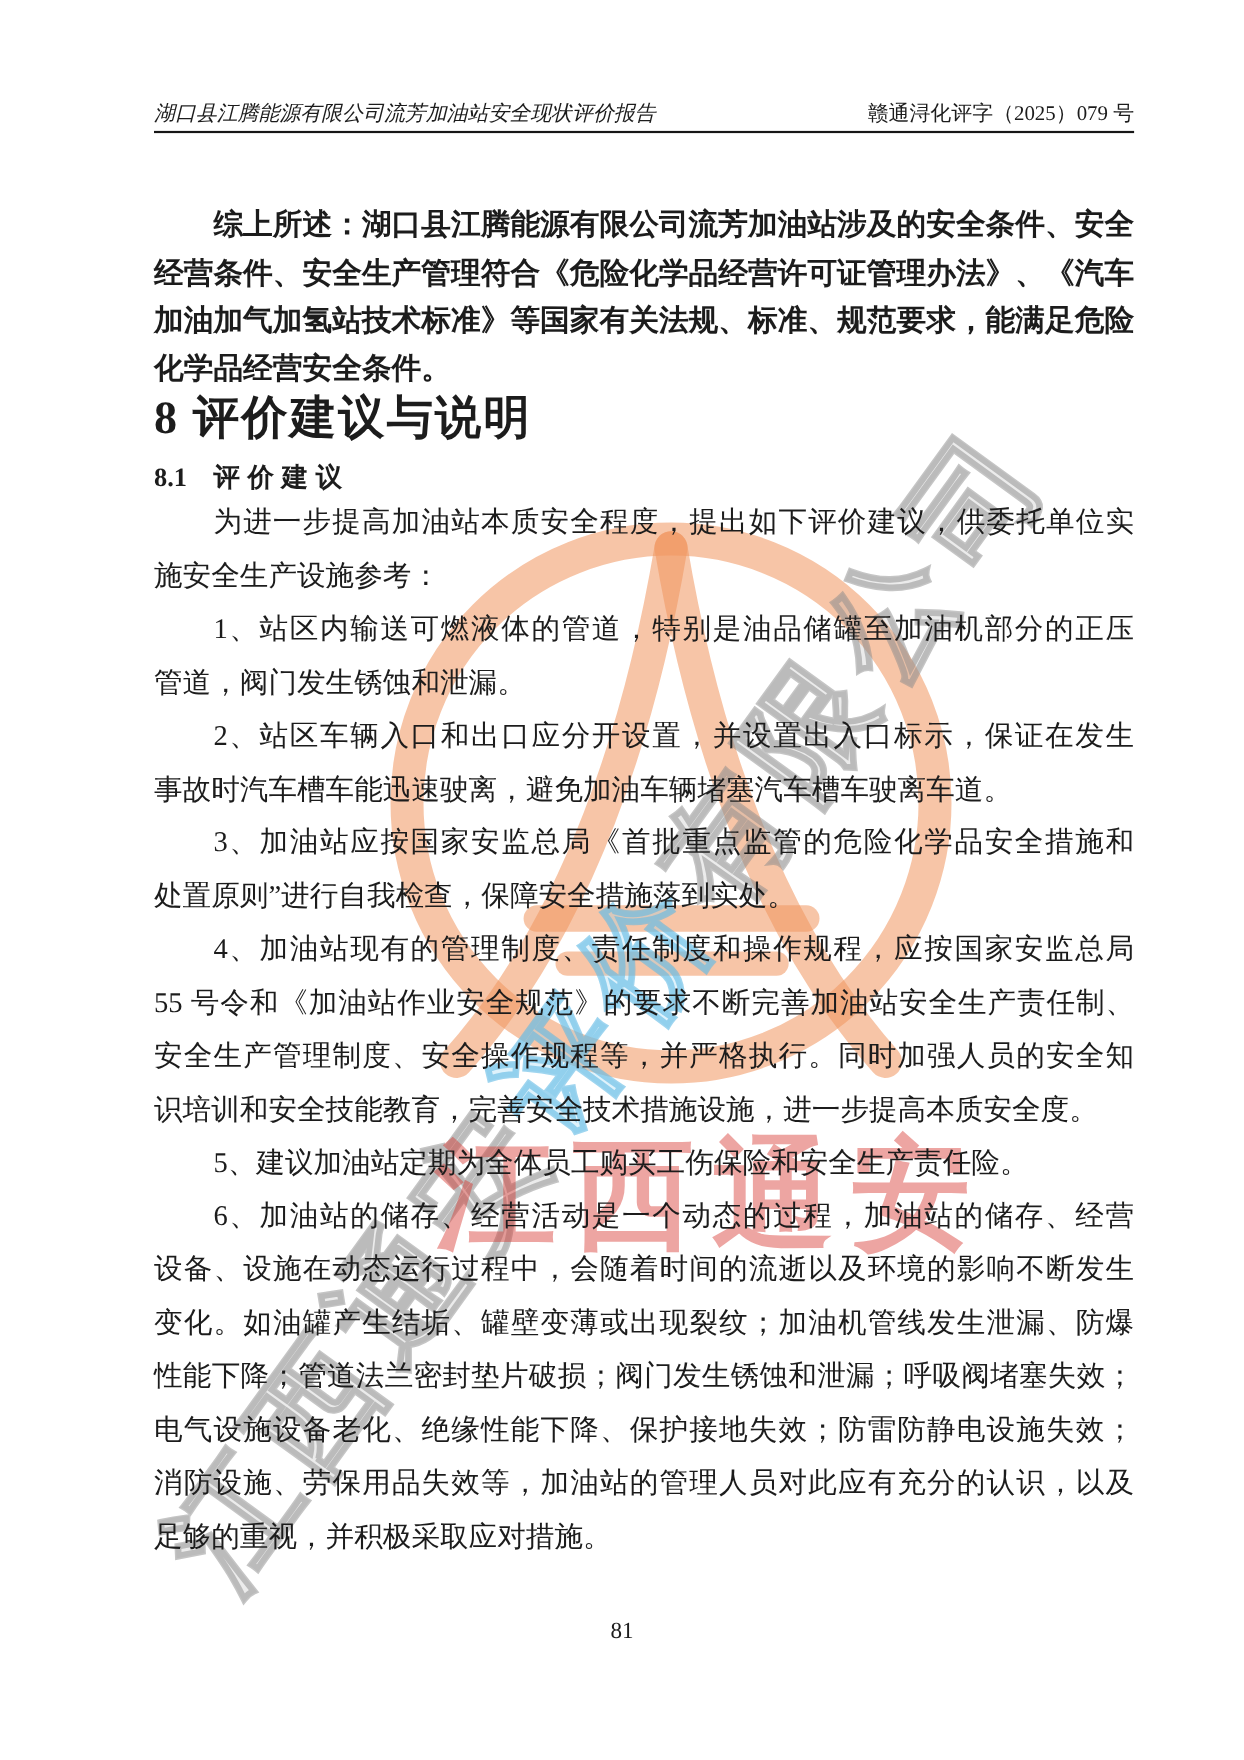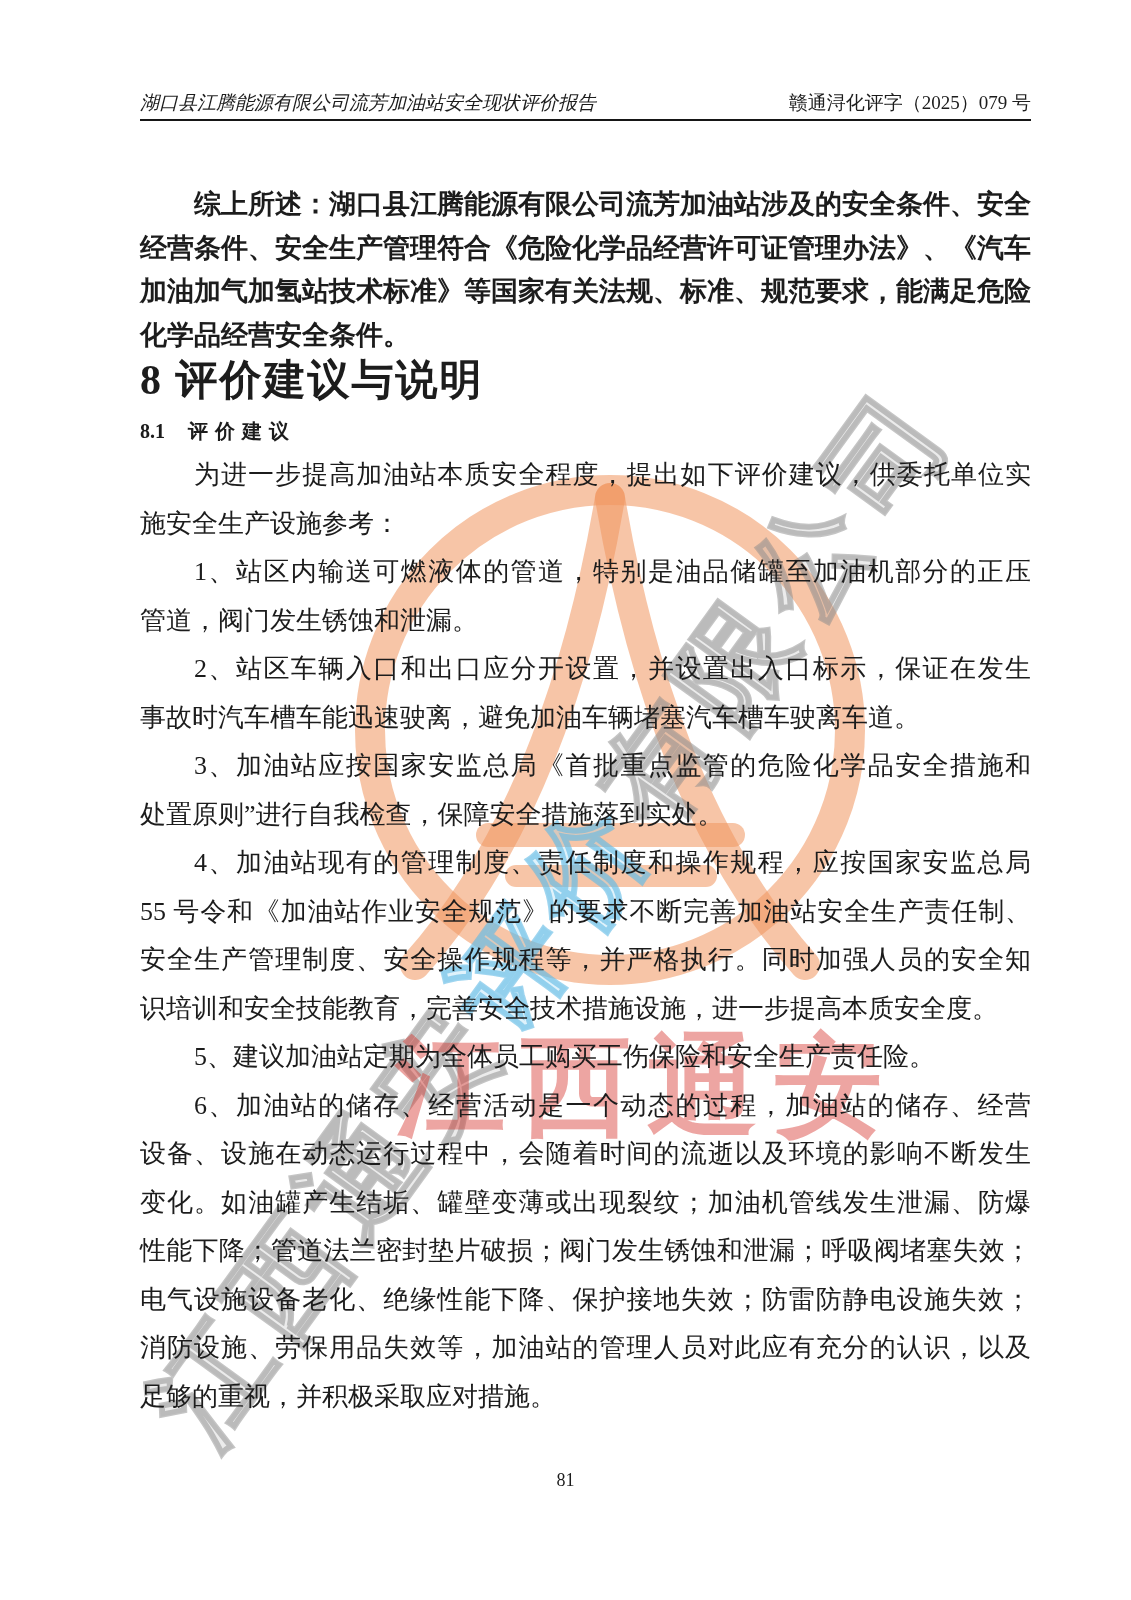--- a/index.html
+++ b/index.html
@@ -31,28 +31,28 @@
     white-space:nowrap;color:rgba(215,55,48,0.45);
   }
   
   .content{position:absolute;z-index:2;}
   #header-left{left:140px;top:90px;font-size:19px;font-style:italic;}
   #header-right{left:540px;top:90px;width:491px;text-align:right;font-size:19px;}
   #header-rule{left:140px;top:119px;width:891px;height:2px;background:#161616;}
   #summary{left:140px;top:142px;width:891px;font-size:27px;font-weight:bold;margin-top:41px;}
   #summary .line{line-height:43.5px;height:43.5px;}
   #sec-h1{left:140px;top:352px;font-size:42px;font-weight:bold;letter-spacing:2px;}
-  #sec-h2{left:140px;top:418px;font-size:20px;font-weight:bold;}
+  #sec-h2{left:140px;top:418px;font-size:24px;font-weight:bold;}
   #sec-h2 .h2-title{margin-left:18px;letter-spacing:7px;}
   #body-text{left:140px;top:451px;width:891px;font-size:26px;}
   #body-text .line{line-height:48.5px;height:48.5px;}
   .line{white-space:normal;}
   .line.ind{text-indent:54px;}
   .line.jl{text-align:justify;text-align-last:justify;}
-  #page-number{left:0;top:1470px;width:1131px;text-align:center;font-size:18px;}
+  #page-number{left:0;top:1470px;width:1131px;text-align:center;font-size:21px;}
 </style>
 </head>
 <body>
 
 <div id="page">
 
   <div id="wm-layer">
     <svg style="position:absolute;left:348px;top:468px;" width="524" height="524" viewBox="0 0 524 524">
       <g fill="none" stroke="rgba(240,150,95,0.55)" stroke-linecap="round">
         <circle cx="262" cy="262" r="240" stroke-width="30"></circle>

